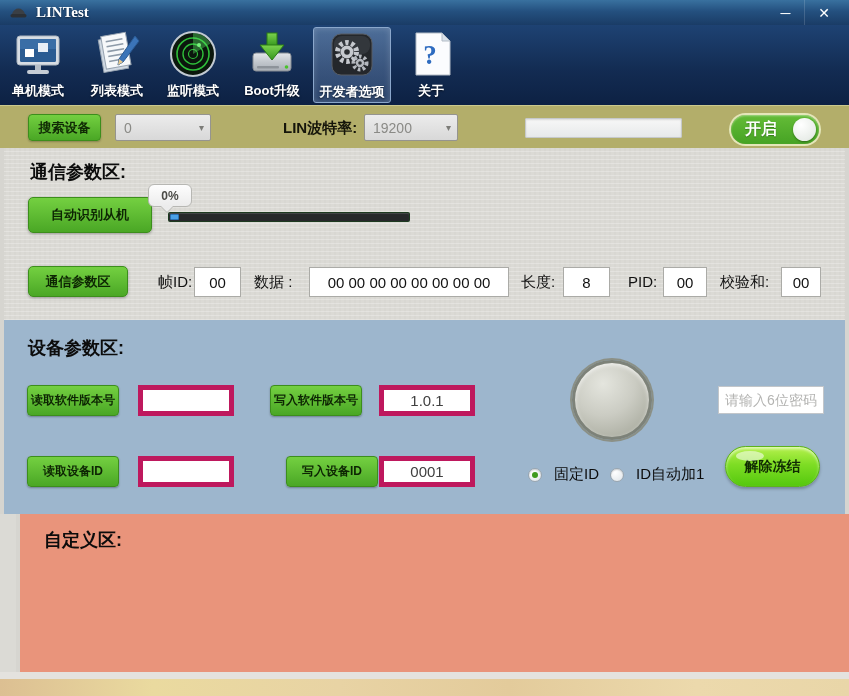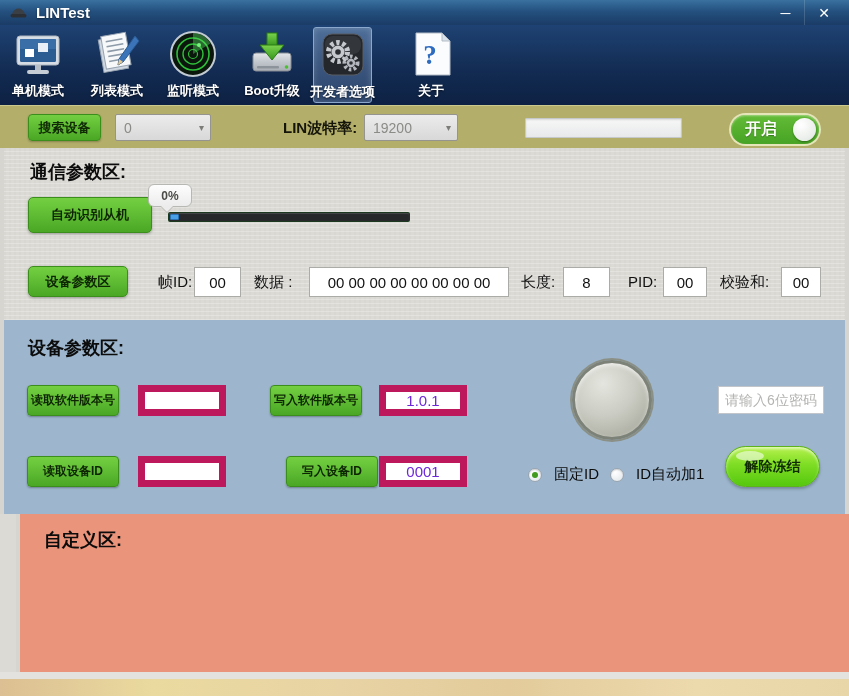--- a/index.html
+++ b/index.html
@@ -5,21 +5,21 @@
   * { margin:0; padding:0; box-sizing:border-box; }
   html,body { width:849px; height:696px; overflow:hidden; }
   body { font-family:"Liberation Sans","DejaVu Sans",sans-serif; position:relative; background:#dbdad5; }
   .window { position:absolute; inset:0; width:849px; height:696px; }
 
   
   .titlebar { position:absolute; left:0; top:0; width:849px; height:25px;
     background:linear-gradient(180deg,#39719f 0%,#24507f 45%,#1a3c66 100%);
     display:flex; align-items:center; color:#fff; }
   .titlebar .app-icon { margin-left:10px; width:18px; height:14px; display:flex; align-items:center; }
-  .titlebar .title { margin-left:8px; font-size:15px; font-weight:bold; text-shadow:0 1px 2px rgba(0,0,0,.5); }
+  .titlebar .title { margin-left:8px; font-size:15px; font-weight:bold; text-shadow:0 1px 2px rgba(0,0,0,.5);font-family:Liberation Serif, serif; }
   .win-controls { position:absolute; right:6px; top:0; height:25px; display:flex; }
   .win-btn { width:38px; height:25px; display:flex; align-items:center; justify-content:center;
     color:#fff; font-size:14px; font-weight:bold; cursor:default; }
   .win-btn.min { border-right:1px solid rgba(255,255,255,.15); }
 
   
   .toolbar { position:absolute; left:0; top:25px; width:849px; height:80px;
     background:linear-gradient(180deg,#1e4273 0%,#132c53 55%,#0d2143 100%); }
   .tool-item { position:absolute; top:2px; height:76px; display:flex; flex-direction:column;
     align-items:center; justify-content:flex-start; border-radius:3px; }
@@ -73,22 +73,22 @@
   .field { position:absolute; top:267px; height:30px; background:#fff; border:1px solid #ababa7;
     font-size:15px; color:#111; text-align:center; font-family:"Liberation Sans","DejaVu Sans",sans-serif; }
   input.field { padding:0; }
 
   
   .device { position:absolute; left:0; top:320px; width:849px; height:194px; background:#9db6cd;
     border-left:4px solid #d6d5d0; border-right:4px solid #d6d5d0; }
   .btn-dev { position:absolute; width:92px; height:31px; background:linear-gradient(180deg,#74d041 0%,#4aa725 100%);
     border:1px solid #3c8e1c; border-radius:4px; font-size:12px; font-weight:bold; color:#0d2503;
     display:flex; align-items:center; justify-content:center; box-shadow:0 1px 2px rgba(0,0,0,.3); }
-  .dfield { position:absolute; width:88px; height:31px; background:#fff; border:7px solid #be185d;
-    font-size:15px; color:#6d28d9; text-align:center; }
+  .dfield { position:absolute; width:96px; height:31px; background:#fff; border:5px solid #be185d;
+    font-size:15px; color:#404040; text-align:center; }
   .knob { position:absolute; left:572px; top:360px; width:80px; height:80px; border-radius:50%;
     background:radial-gradient(circle at 38% 28%,#e4e5de 0%,#cbccc3 45%,#aeb0a4 80%,#9fa195 100%);
     border:3px solid #7d8279; box-shadow:0 0 0 2px #8b9086, inset 0 2px 4px rgba(255,255,255,.7); }
   .pwdfield { position:absolute; left:718px; top:386px; width:106px; height:28px; background:#fff;
     border:1px solid #c2c6ca; font-size:14px; color:#333; text-align:center; }
   .pwdfield::placeholder { color:#b4b4b2; }
   .radio-row { position:absolute; top:465px; display:flex; align-items:center; gap:12px; }
   .radio { width:14px; height:14px; border-radius:50%; background:radial-gradient(circle at 35% 30%,#ffffff,#dfe4e8);
     border:1px solid #9aa6b0; box-shadow:inset 0 1px 1px rgba(0,0,0,.15); position:relative; }
   .radio.checked:after { content:""; position:absolute; left:3px; top:3px; width:6px; height:6px;
@@ -191,21 +191,21 @@
           </defs>
           <rect x="9" y="36" width="22" height="2.5" rx="1" fill="#8d939a"></rect>
           <circle cx="38.5" cy="37" r="1.8" fill="#49c32c"></circle>
           <rect x="19" y="3" width="10" height="13" fill="url(#ga)" stroke="#2b7d14"></rect>
           <polygon points="12,15 36,15 24,30" fill="url(#ga)" stroke="#2b7d14"></polygon>
         </svg>
       </span>
       <span class="tlabel">Boot升级</span>
     </div>
 
-    <div class="tool-item selected" style="left:313px;width:59px;">
+    <div class="tool-item selected" style="left:313px;width:78px;">
       <span class="ticon">
         <svg width="48" height="48" viewBox="0 0 48 48">
           <rect x="4" y="3" width="40" height="41" rx="9" fill="#24272b" stroke="#585d63"></rect>
           <rect x="6" y="5" width="36" height="18" rx="8" fill="#3a3e44" opacity="0.7"></rect>
           <circle cx="19" cy="21" r="9.5" fill="none" stroke="#c6c9ce" stroke-width="5" stroke-dasharray="3.4 2.7"></circle>
           <circle cx="19" cy="21" r="6.5" fill="#c6c9ce"></circle>
           <circle cx="19" cy="21" r="2.8" fill="#2a2d31"></circle>
           <circle cx="32" cy="32" r="6.5" fill="none" stroke="#b4b8be" stroke-width="4" stroke-dasharray="2.6 2.2"></circle>
           <circle cx="32" cy="32" r="4.2" fill="#b4b8be"></circle>
           <circle cx="32" cy="32" r="1.8" fill="#2a2d31"></circle>
@@ -245,21 +245,21 @@
   </div>
 
   <div class="comm">
     <span class="section-title" style="left:26px;top:12px;">通信参数区:</span>
   </div>
   <div class="btn-big" style="left:28px;top:197px;width:124px;height:36px;">自动识别从机</div>
   <div class="tooltip">0%</div>
   <div class="slider-track">
     <div class="slider-handle"></div>
   </div>
-  <div class="btn-big" style="left:28px;top:266px;width:100px;height:31px;">设备参数区</div>
+  <div class="btn-big" style="left:28px;top:266px;width:100px;height:31px;">通信参数区</div>
   <span class="flabel" style="left:158px;">帧ID:</span>
   <input class="field" style="left: 194px; width: 47px;" value="00">
   <span class="flabel" style="left:254px;">数据 :</span>
   <input class="field" style="left: 309px; width: 200px;" value="00 00 00 00 00 00 00 00">
   <span class="flabel" style="left:521px;">长度:</span>
   <input class="field" style="left: 563px; width: 47px;" value="8">
   <span class="flabel" style="left:628px;">PID:</span>
   <input class="field" style="left: 663px; width: 44px;" value="00">
   <span class="flabel" style="left:720px;">校验和:</span>
   <input class="field" style="left: 781px; width: 40px;" value="00">

